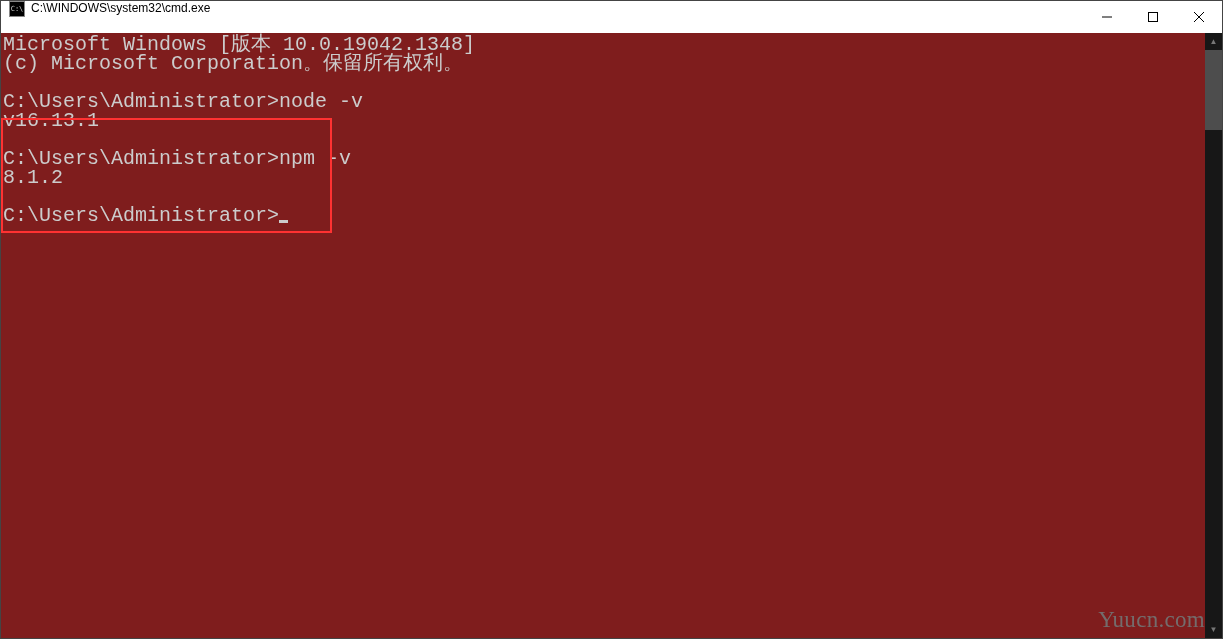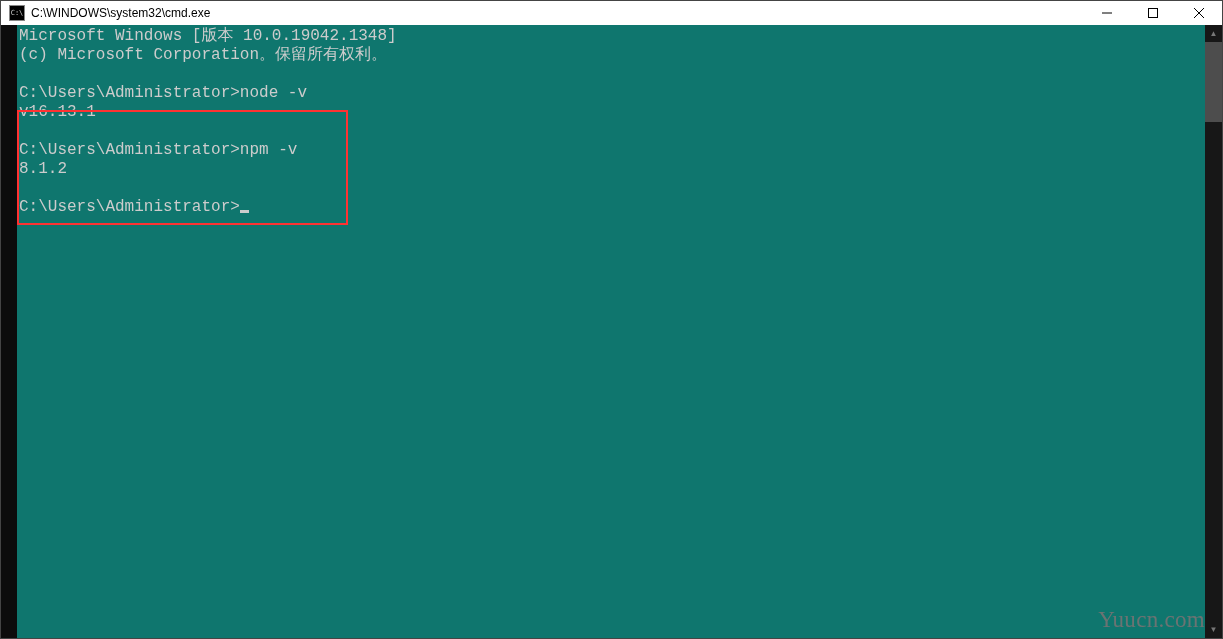--- a/index.html
+++ b/index.html
@@ -12,24 +12,23 @@
       position: relative;
     }
     .window {
       width: 1223px;
       height: 639px;
       display: flex;
       flex-direction: column;
       border: 1px solid #444;
     }
     .titlebar {
-      height: 24px;
+      height: 32px;
       background: #fff;
       display: flex;
-      align-items: center;
       flex-shrink: 0;
     }
     .titlebar-icon {
       width: 16px;
       height: 16px;
       margin: 0 6px 0 8px;
       background: #000;
       border: 1px solid #888;
       position: relative;
       display: flex;
@@ -63,30 +62,29 @@
     }
     .win-btn svg { width: 10px; height: 10px; }
     .terminal-wrap {
       flex: 1;
       display: flex;
       background: #0c0c0c;
       min-height: 0;
     }
     .terminal {
       flex: 1;
-      background: #0f766e;
+      background: #7f1d1d;
       color: #cccccc;
       font-family: "NSimSun", "SimSun", Consolas, "Courier New", monospace;
-      font-size: 16px;
+      font-size: 20px;
       line-height: 19px;
       padding: 2px 0 0 2px;
       white-space: pre;
       position: relative;
       overflow: hidden;
-      margin-left: 16px;
     }
     .scrollbar {
       width: 17px;
       background: #171717;
       position: relative;
       flex-shrink: 0;
     }
     .scrollbar-thumb {
       position: absolute;
       top: 17px;

